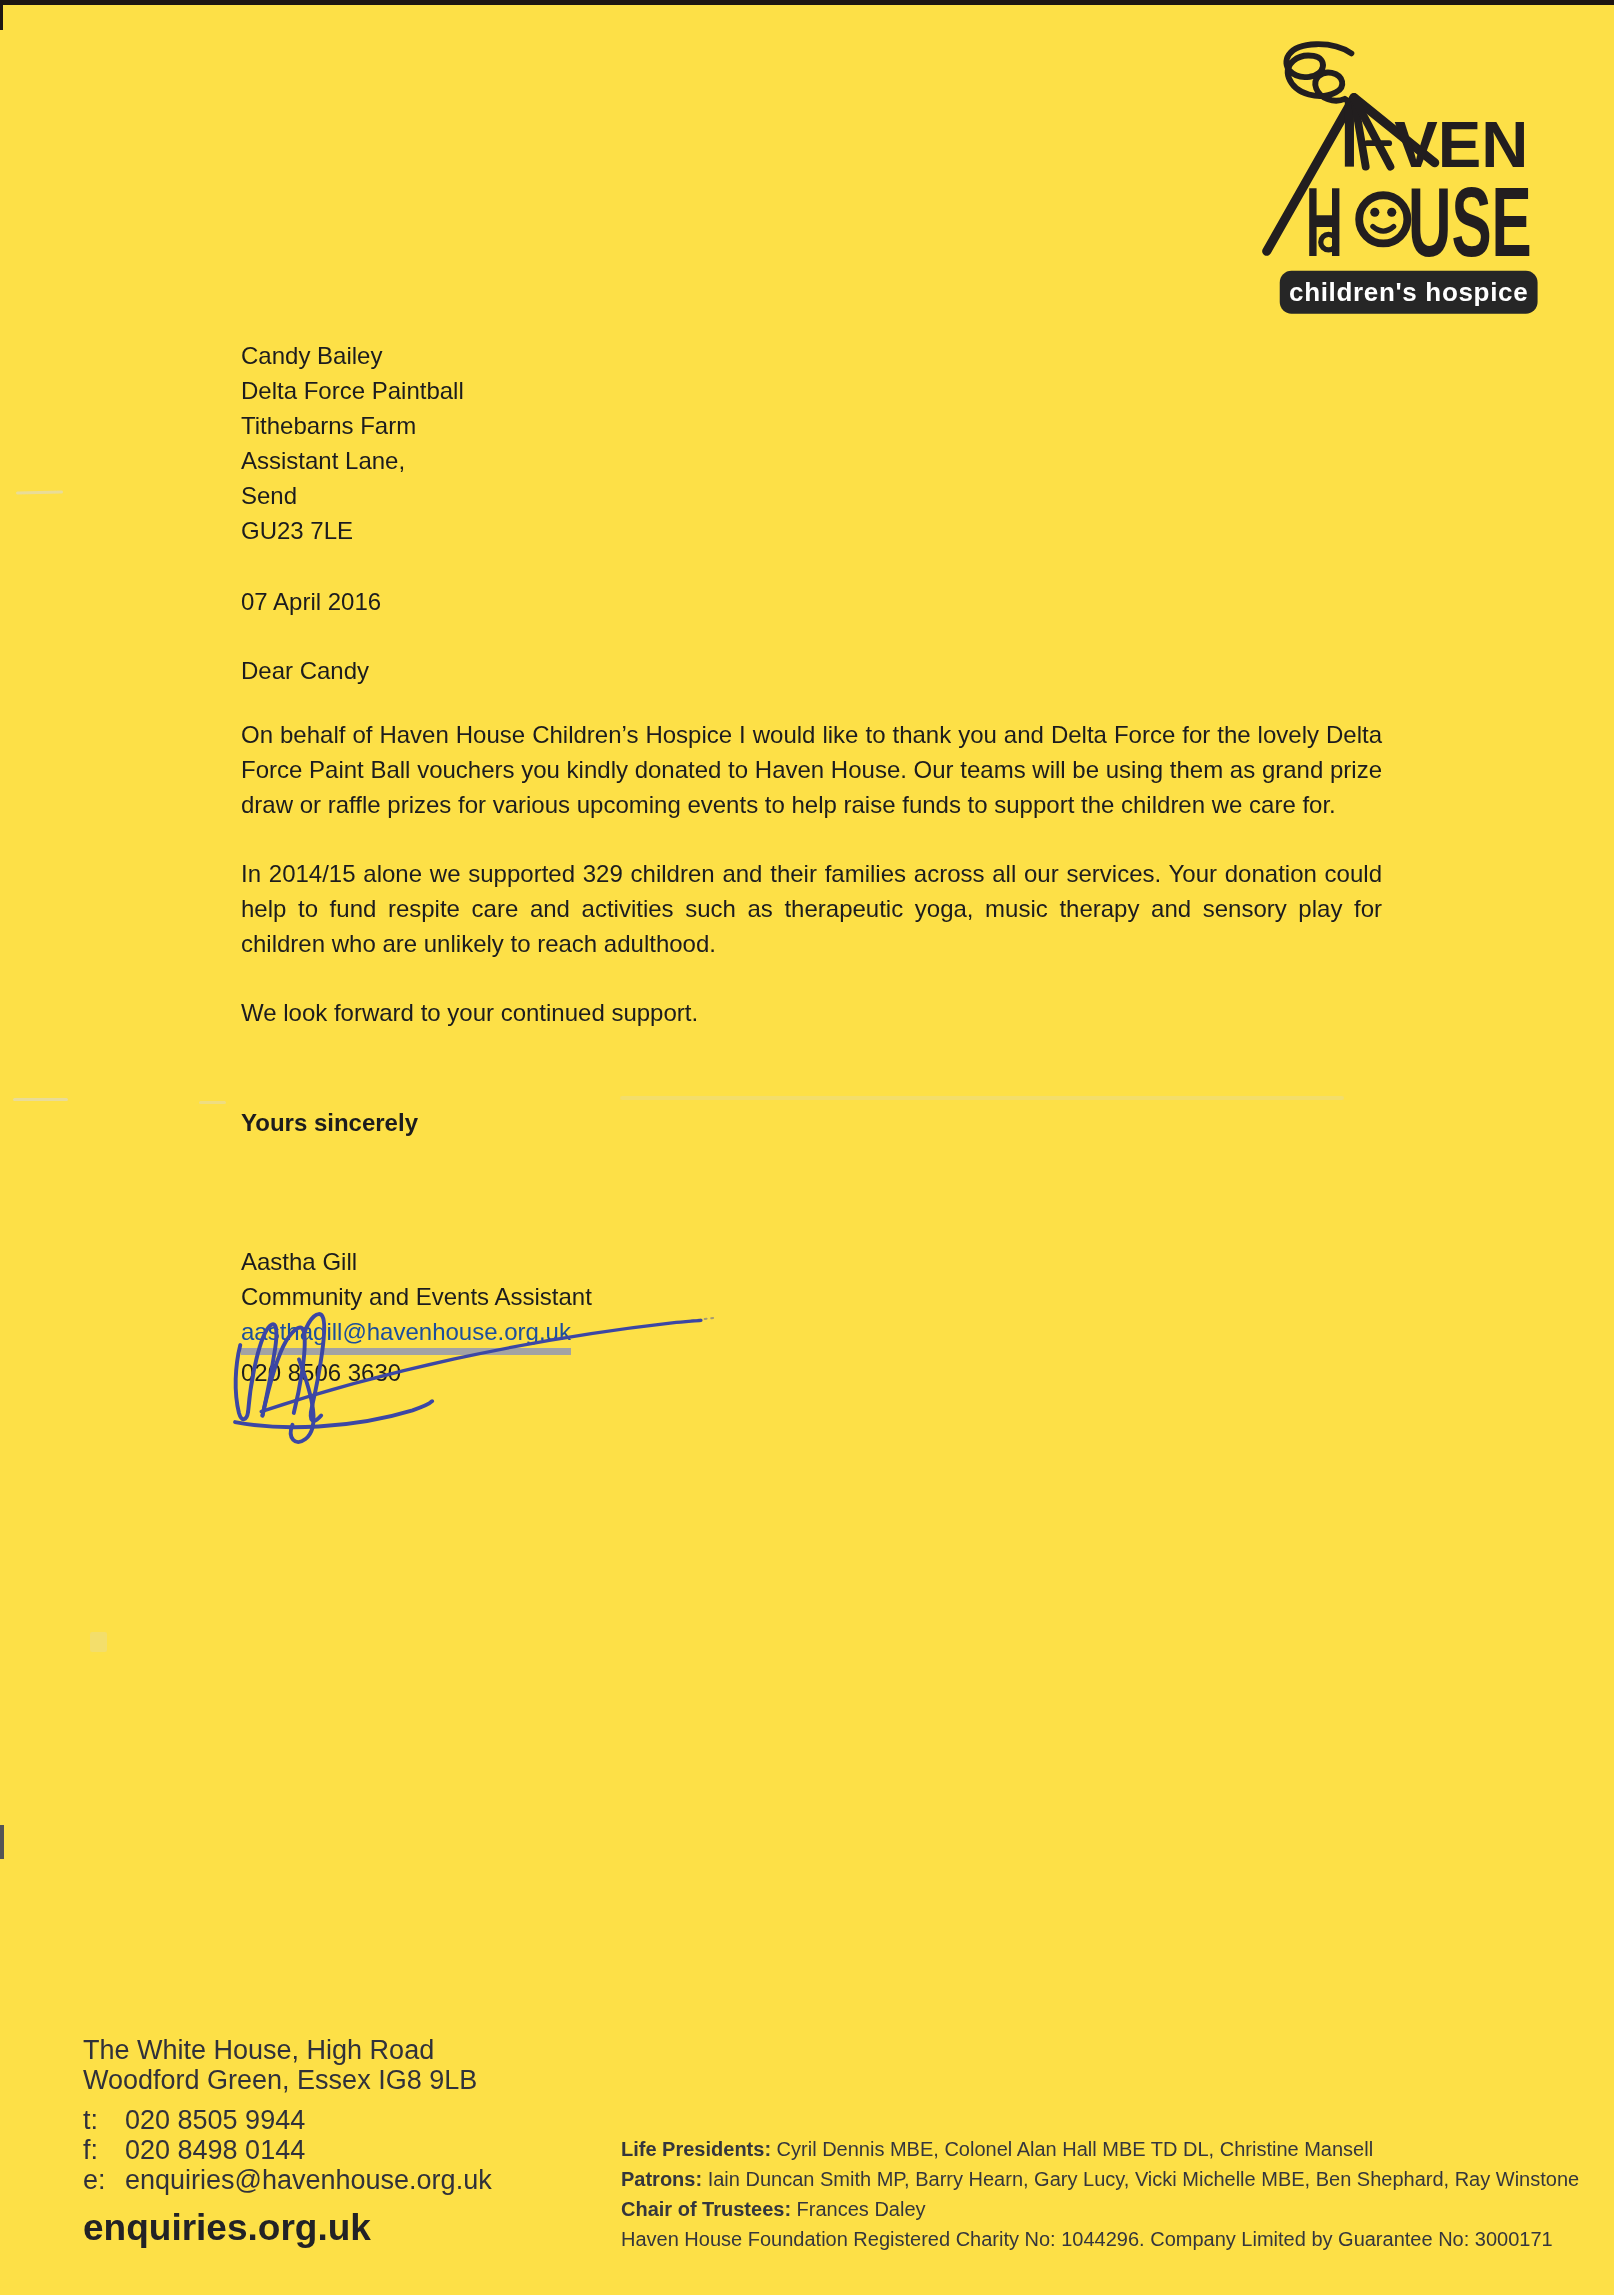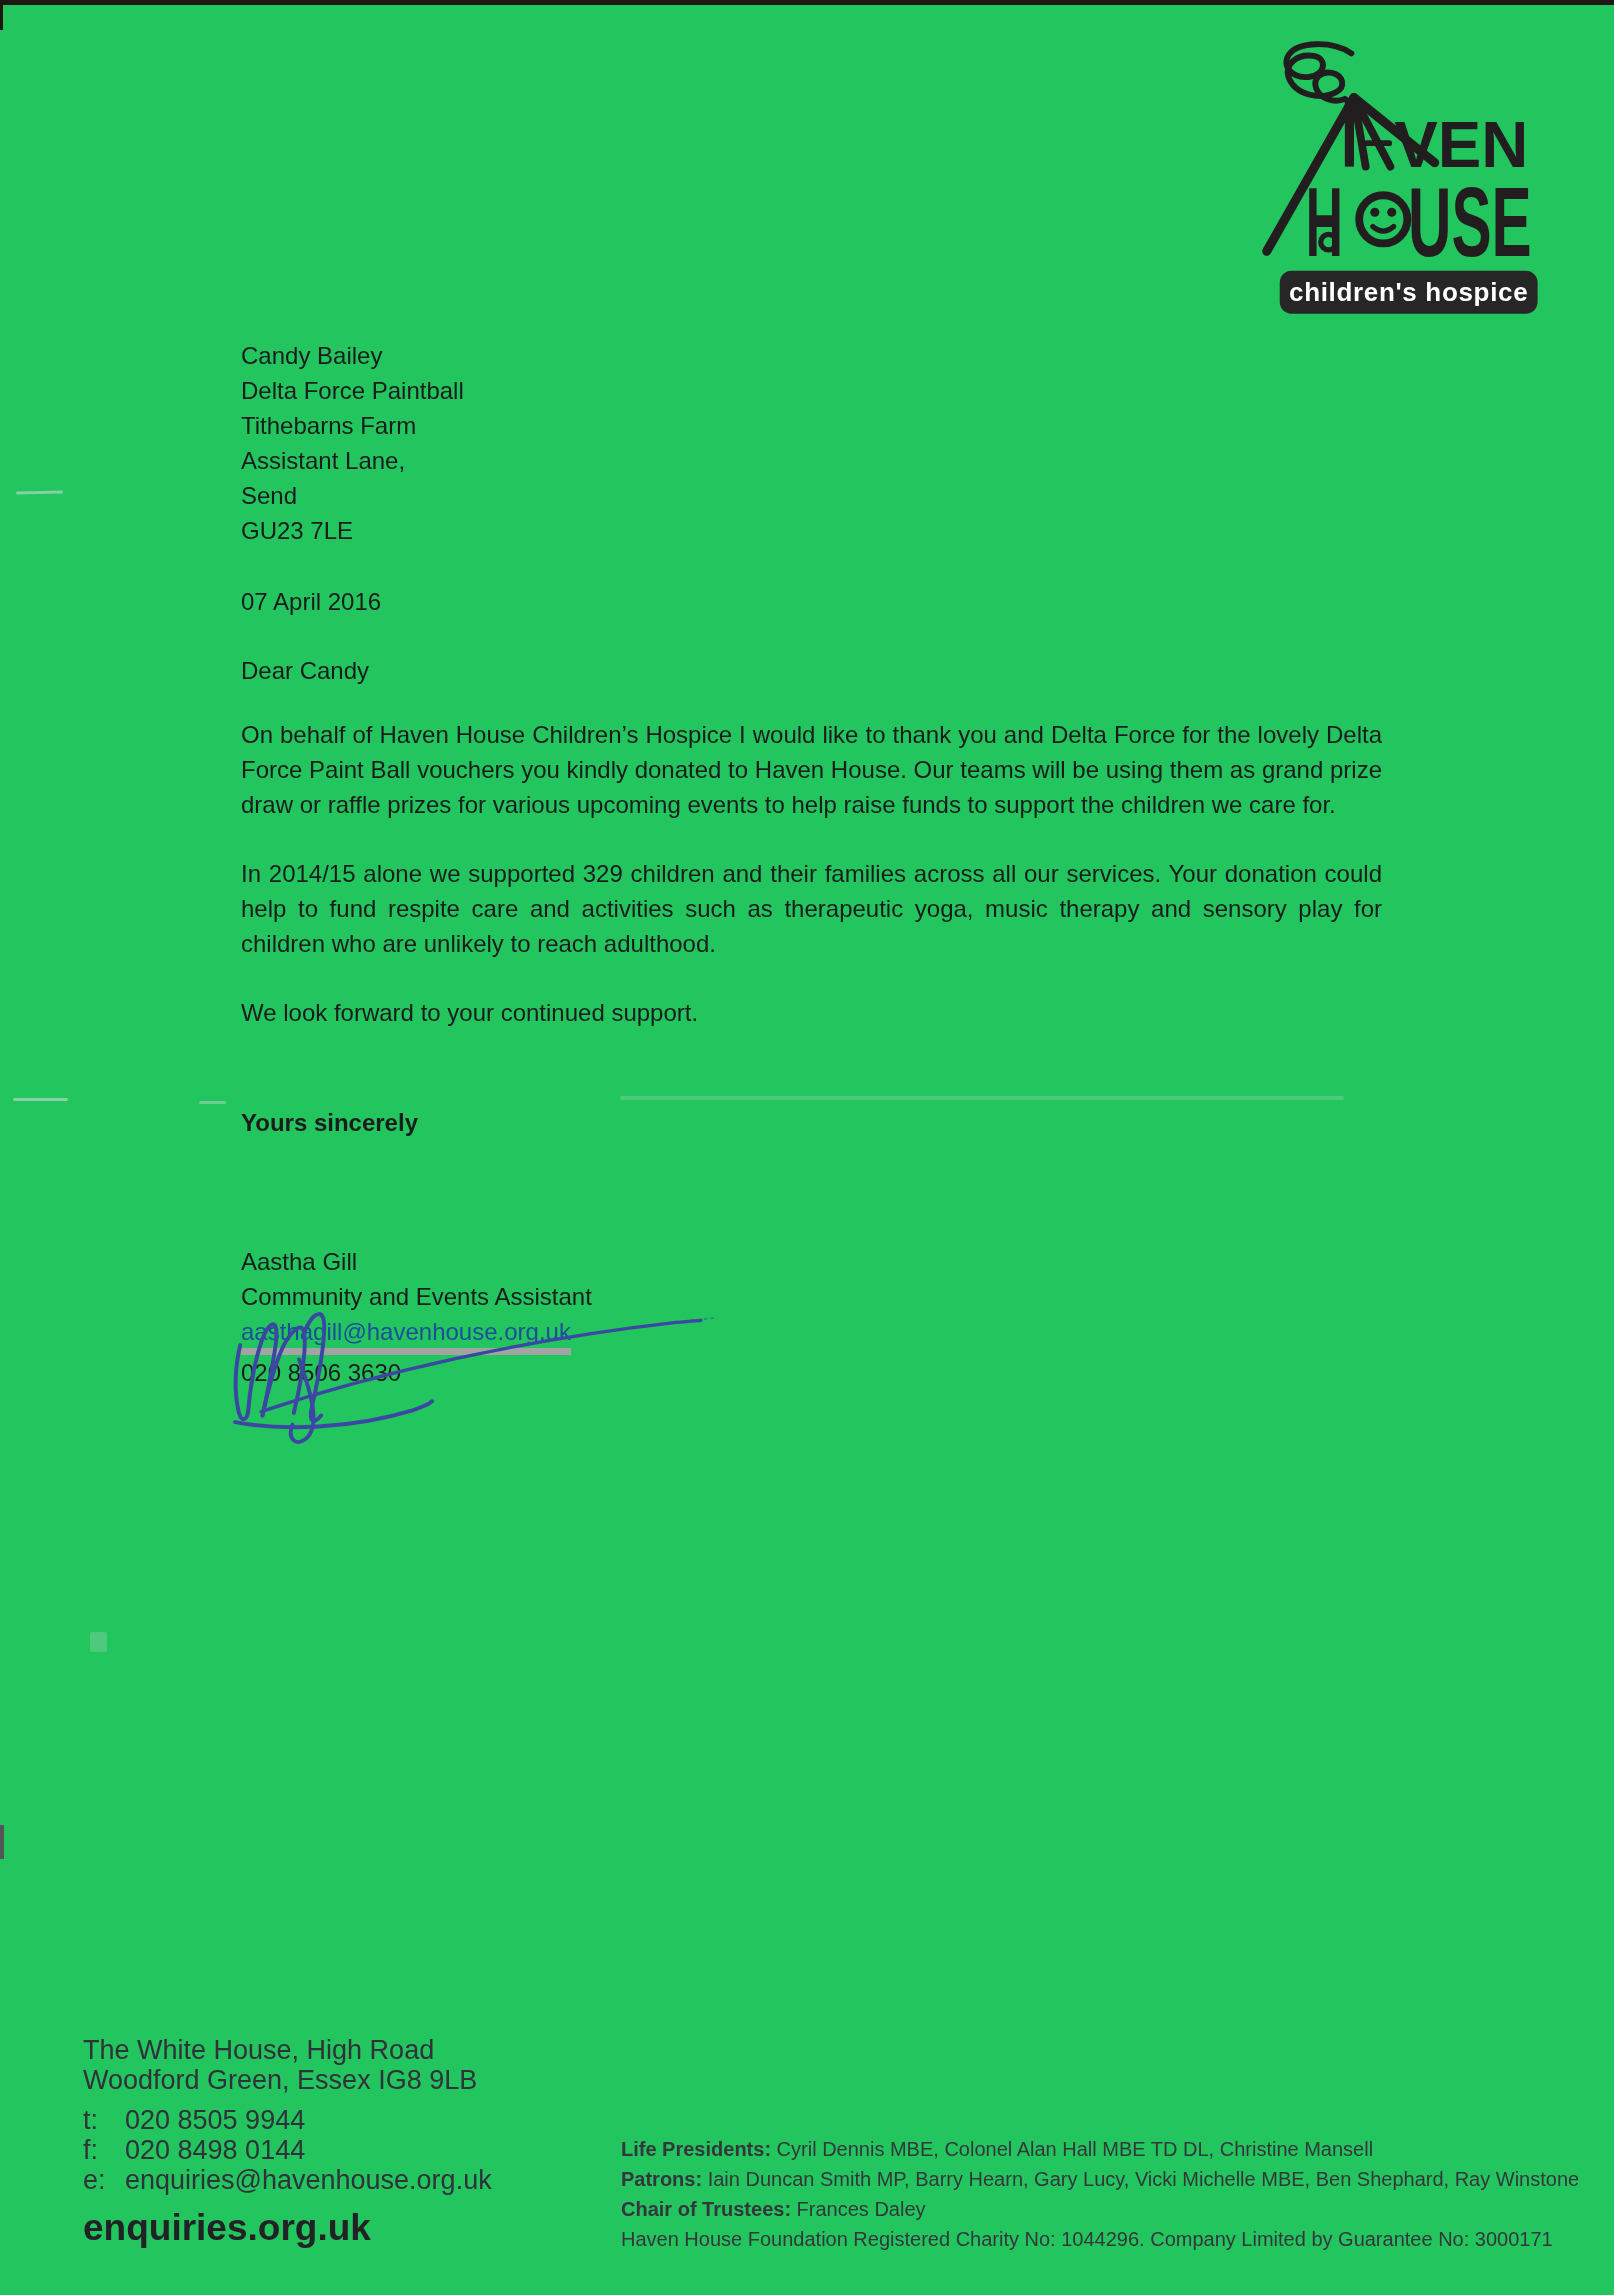--- a/index.html
+++ b/index.html
@@ -1,18 +1,18 @@
 <!DOCTYPE html>
 <html style="font-size:10.4px"><head>
 <meta charset="utf-8">
 <style>
   html,body { margin:0; padding:0; background:#e8e8e8; }
   .page {
     position:relative; width:1615px; height:2295px;
-    background:#22c55e; overflow:hidden;
+    background:#fde047; overflow:hidden;
     font-family:"Liberation Sans", sans-serif;
     color:#1c1c1e;
   }
   .scan-edge-top { position:absolute; top:0; left:0; width:1615px; height:4.6px; background:#1e1612; }
   .scan-edge-left { position:absolute; top:0; left:0; width:3.3px; height:30px; background:#1e1612; }
   .scan-edge-left2 { position:absolute; left:0; top:1825px; width:3.9px; height:34px; background:#555; }
 
   .artifact { position:absolute; background:#d9d9d9; opacity:.55; border-radius:2px; }
   .a1 { left:15.7px; top:491px; width:47px; height:2.6px; transform:rotate(-1deg); }
   .a2 { left:13px; top:1098px; width:55px; height:3.3px; }

